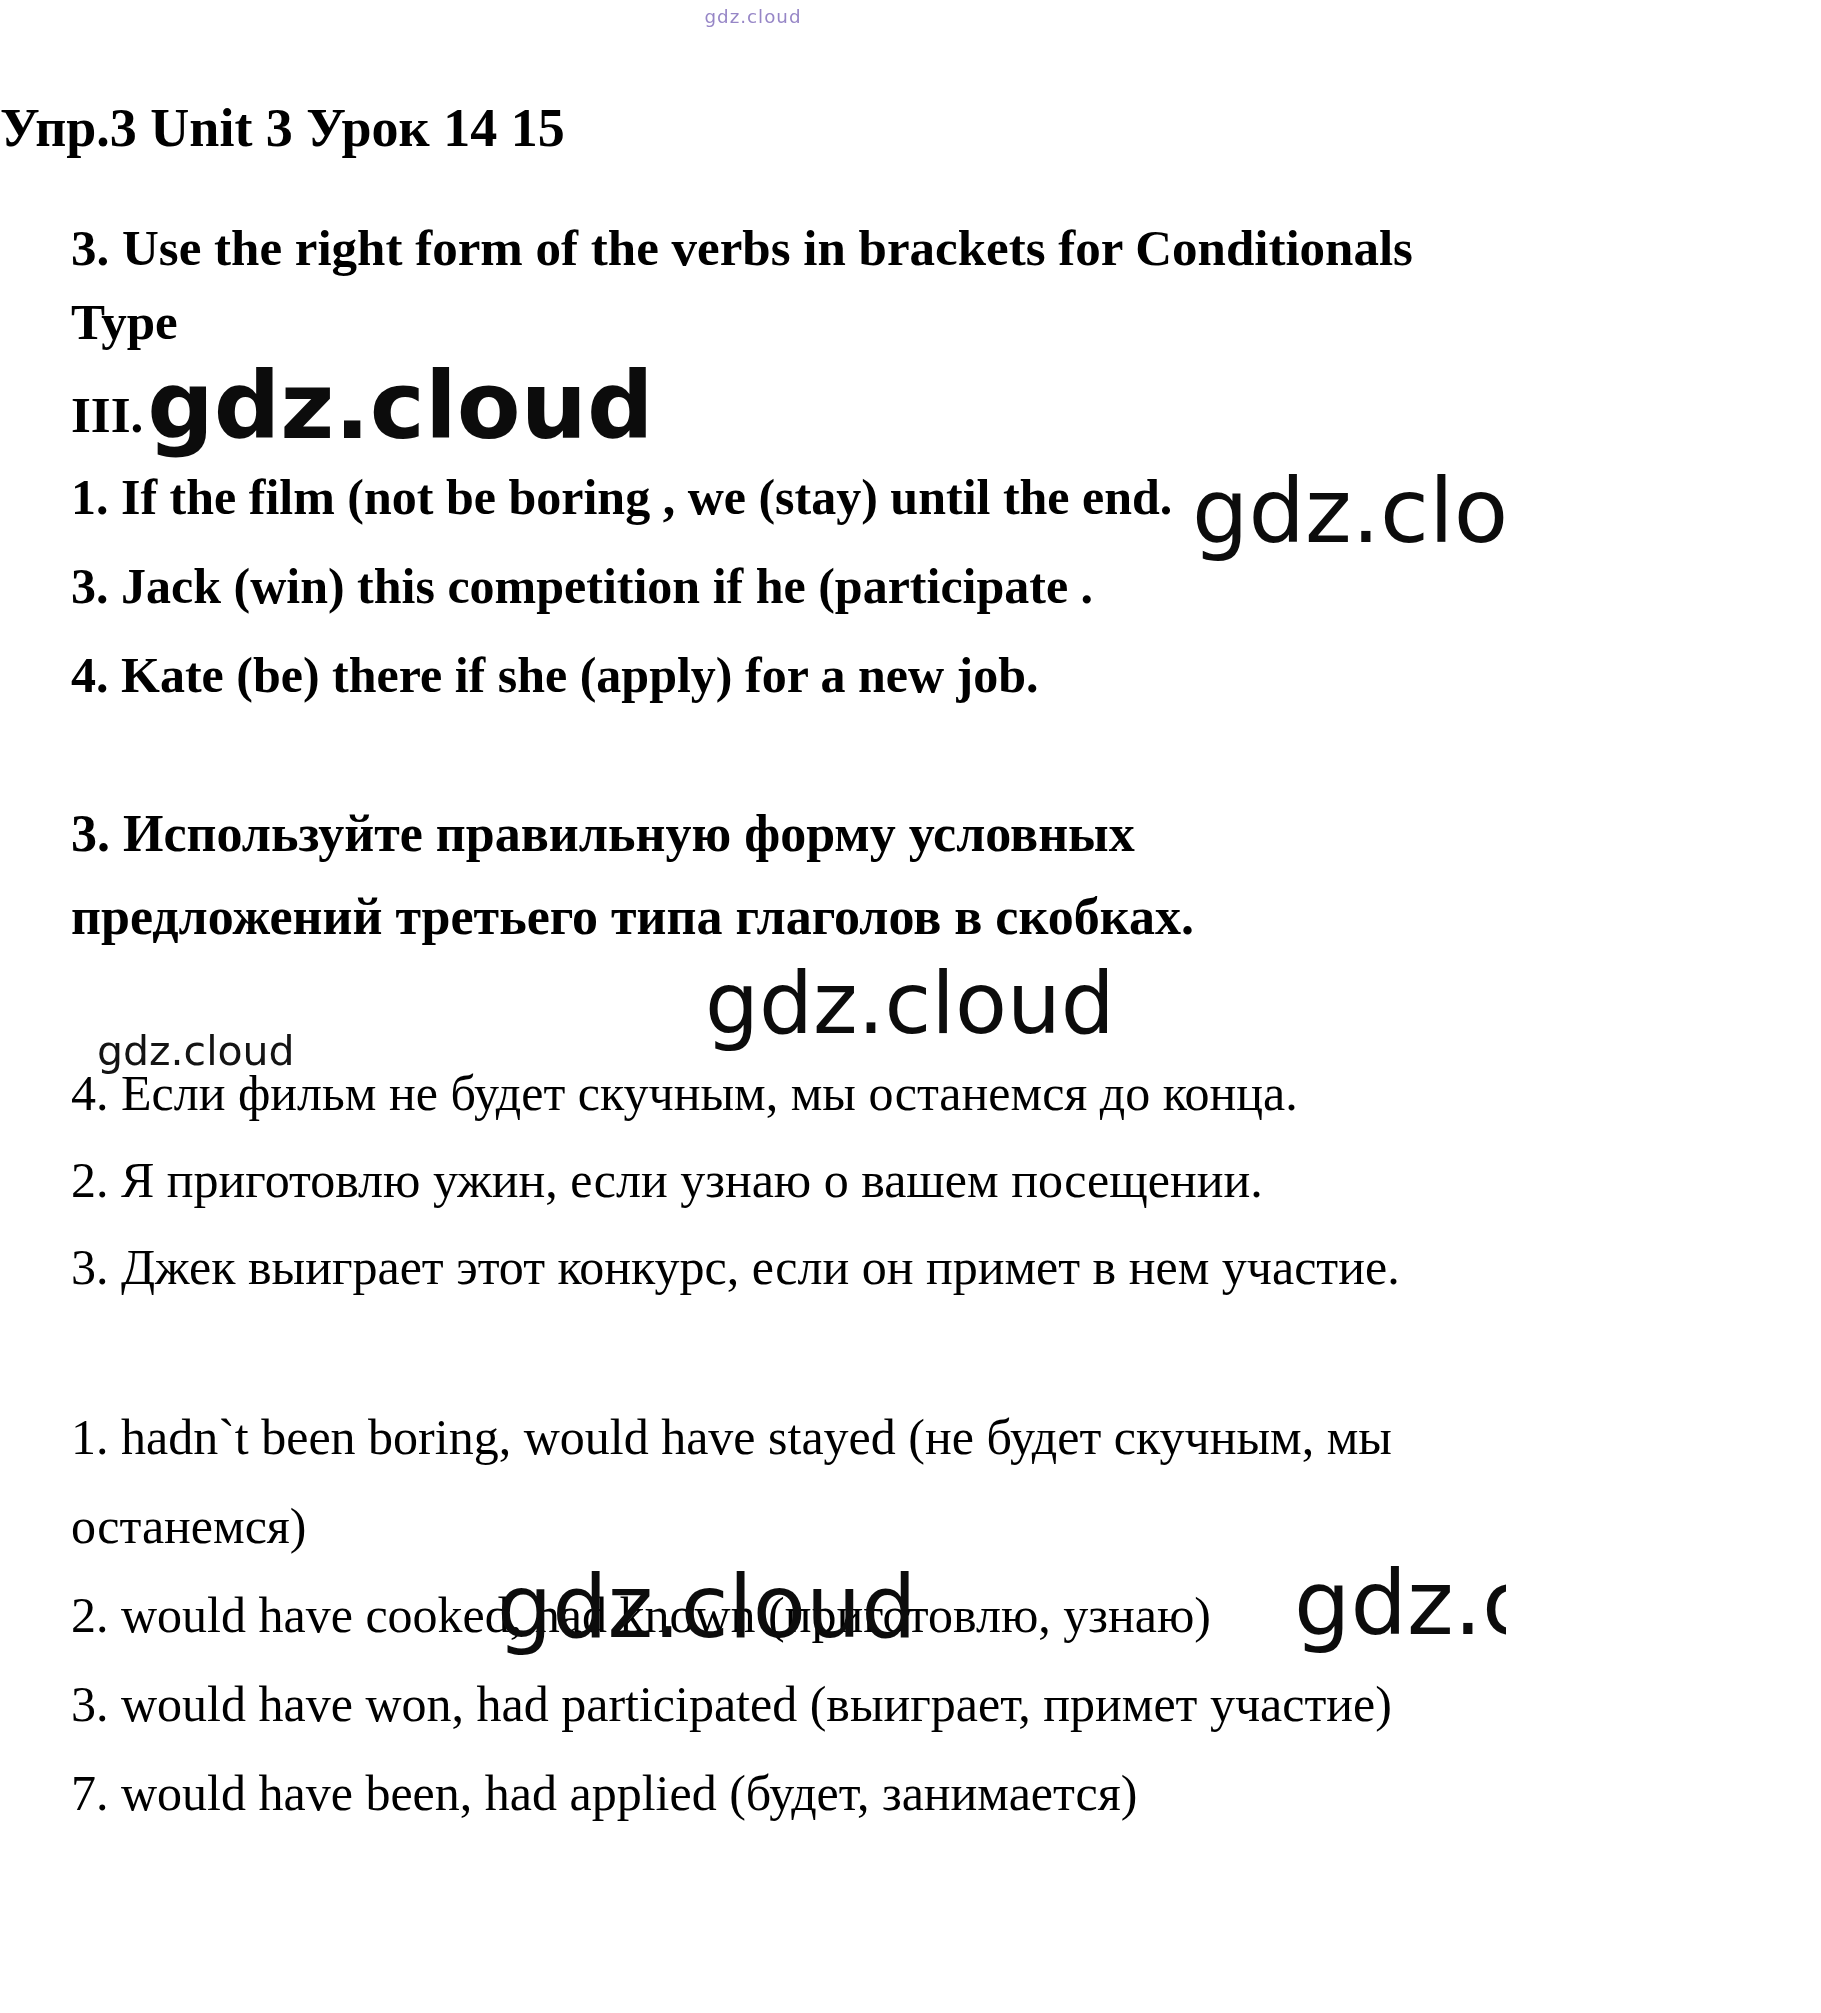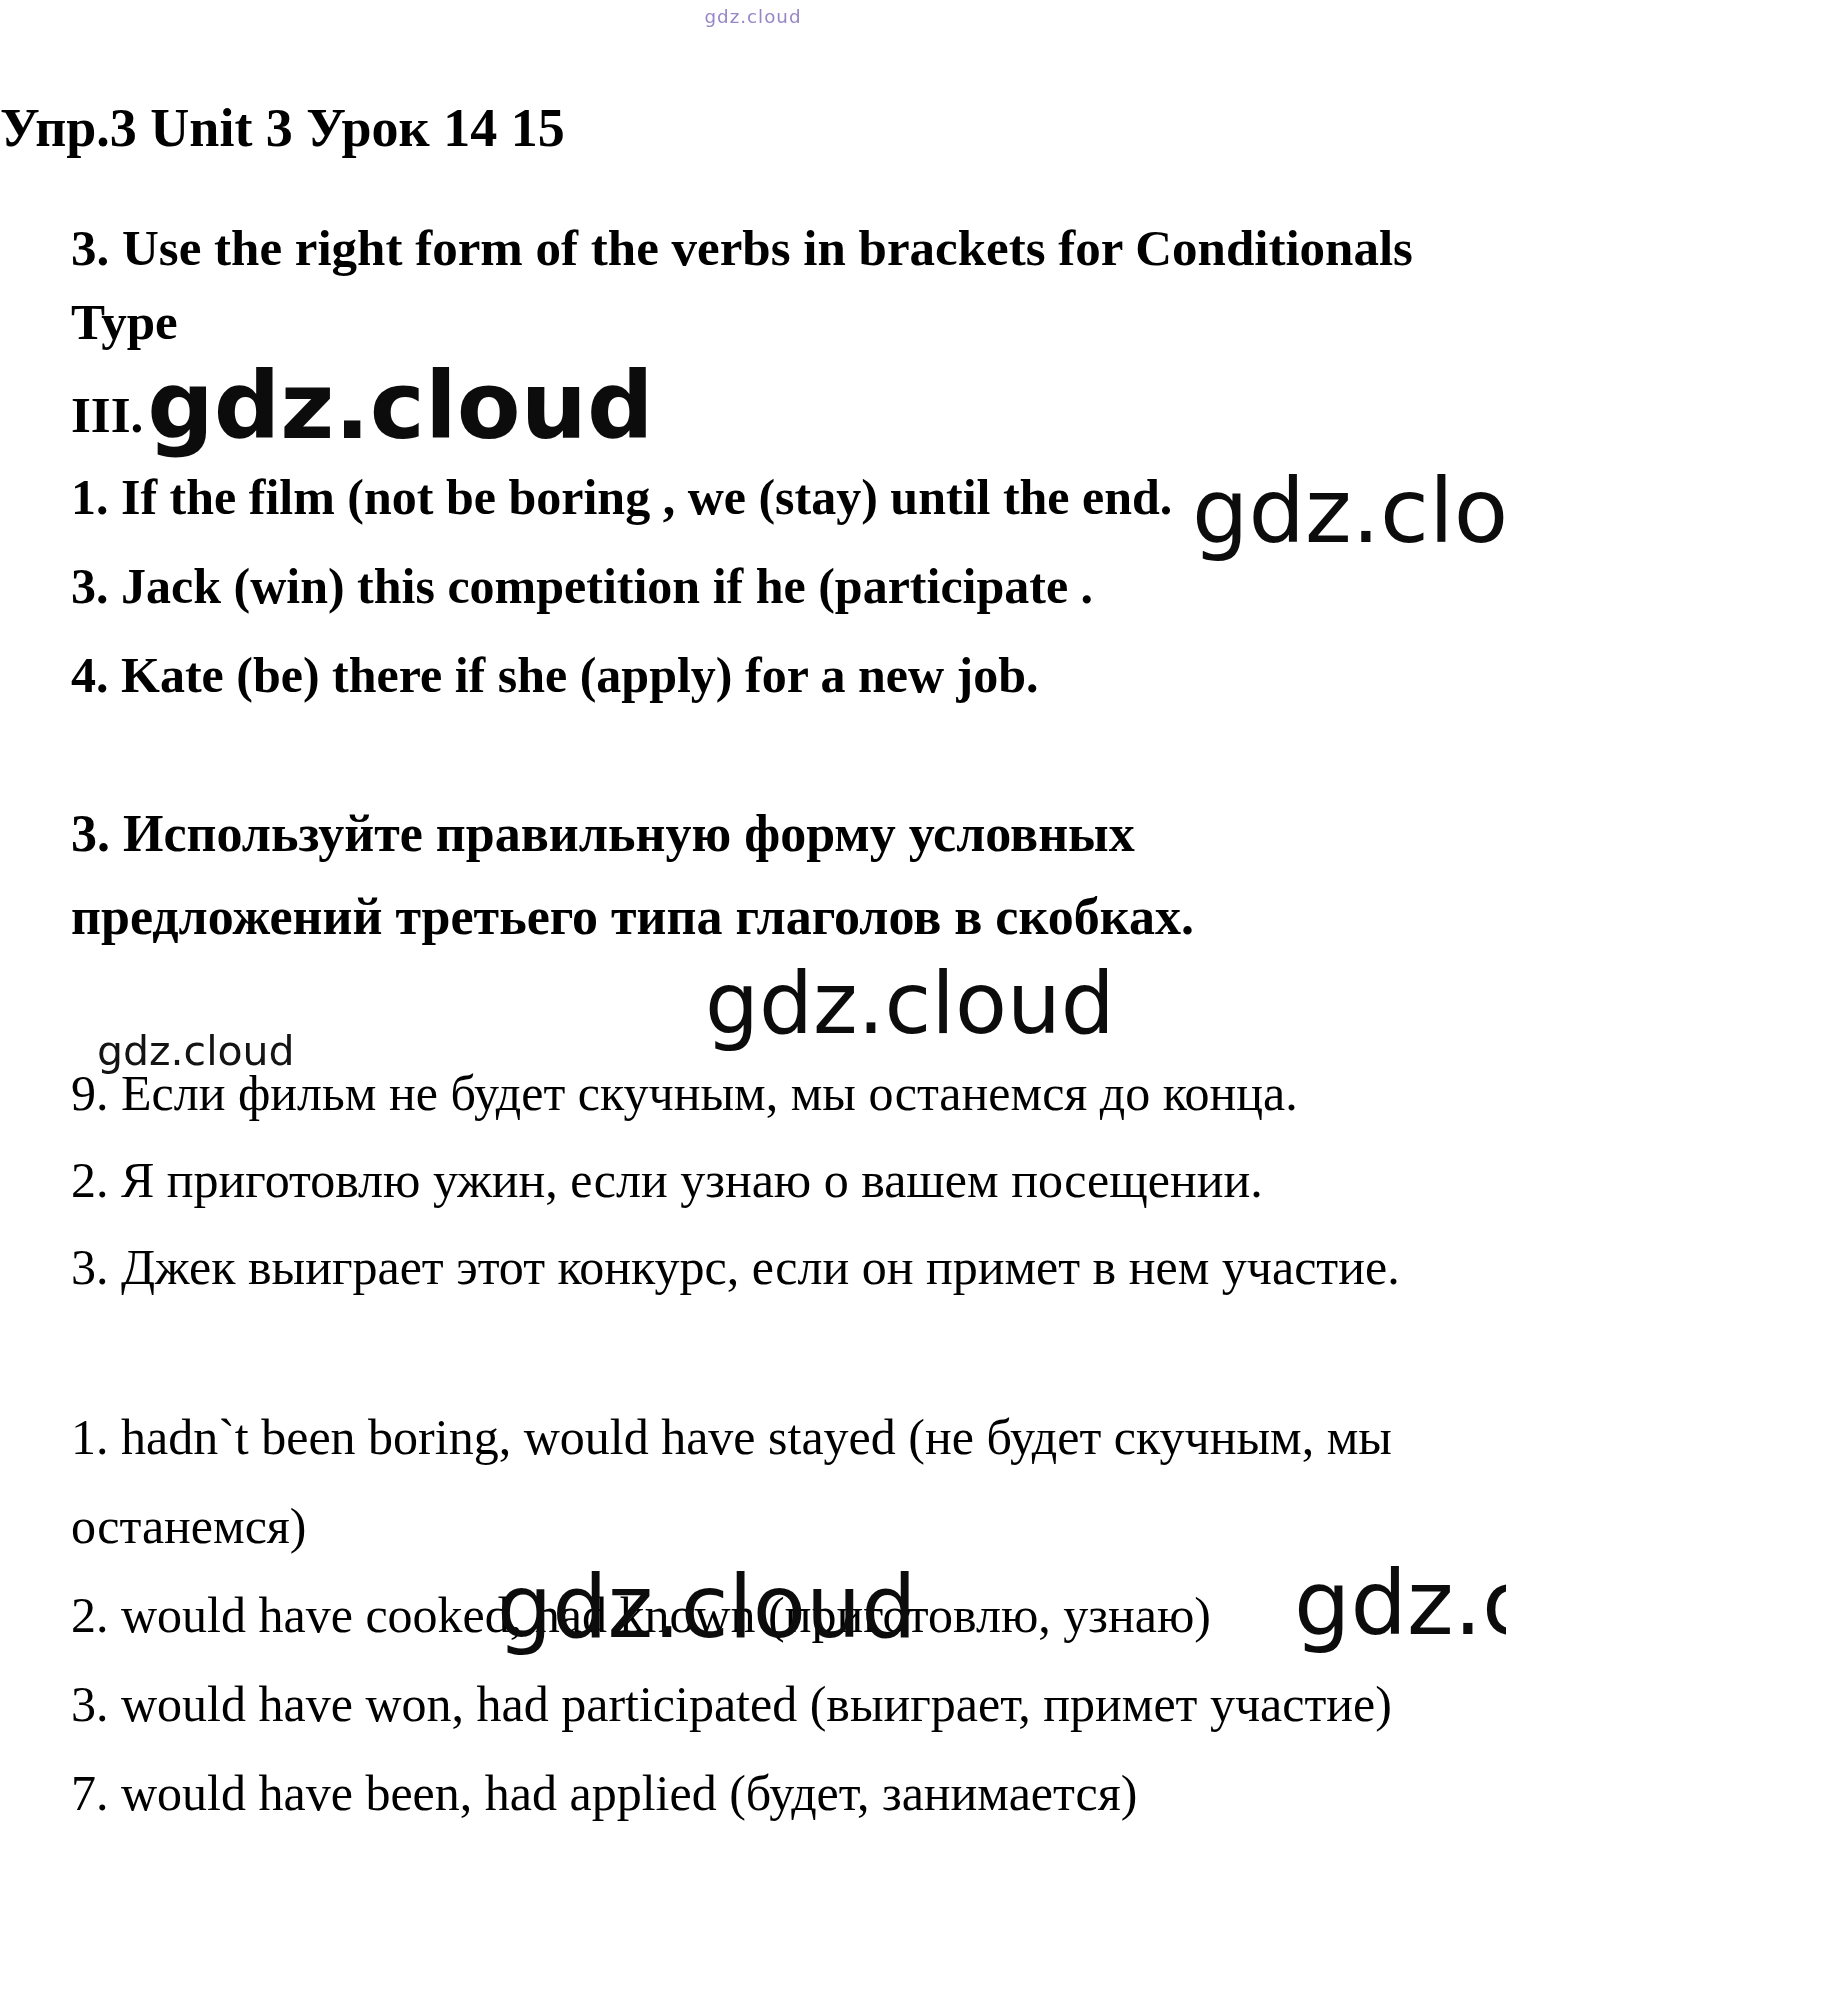--- a/index.html
+++ b/index.html
@@ -113,21 +113,21 @@
 
     <div class="en-items">
       <div class="item">1. If the film (not be boring , we (stay) until the end.</div>
       <div class="item">3. Jack (win) this competition if he (participate .</div>
       <div class="item">4. Kate (be) there if she (apply) for a new job.</div>
     </div>
 
     <div class="ru-heading">3. Используйте правильную форму условных предложений третьего типа глаголов в скобках.</div>
 
     <div class="ru-items">
-      <div class="item">9. Если фильм не будет скучным, мы останемся до конца.</div>
+      <div class="item">4. Если фильм не будет скучным, мы останемся до конца.</div>
       <div class="item">2. Я приготовлю ужин, если узнаю о вашем посещении.</div>
       <div class="item">3. Джек выиграет этот конкурс, если он примет в нем участие.</div>
     </div>
 
     <div class="answers">
       <div class="item">1. hadn`t been boring, would have stayed (не будет скучным, мы останемся)</div>
       <div class="item">2. would have cooked, had known (приготовлю, узнаю)</div>
       <div class="item">3. would have won, had participated (выиграет, примет участие)</div>
       <div class="item">7. would have been, had applied (будет, занимается)</div>
     </div>

